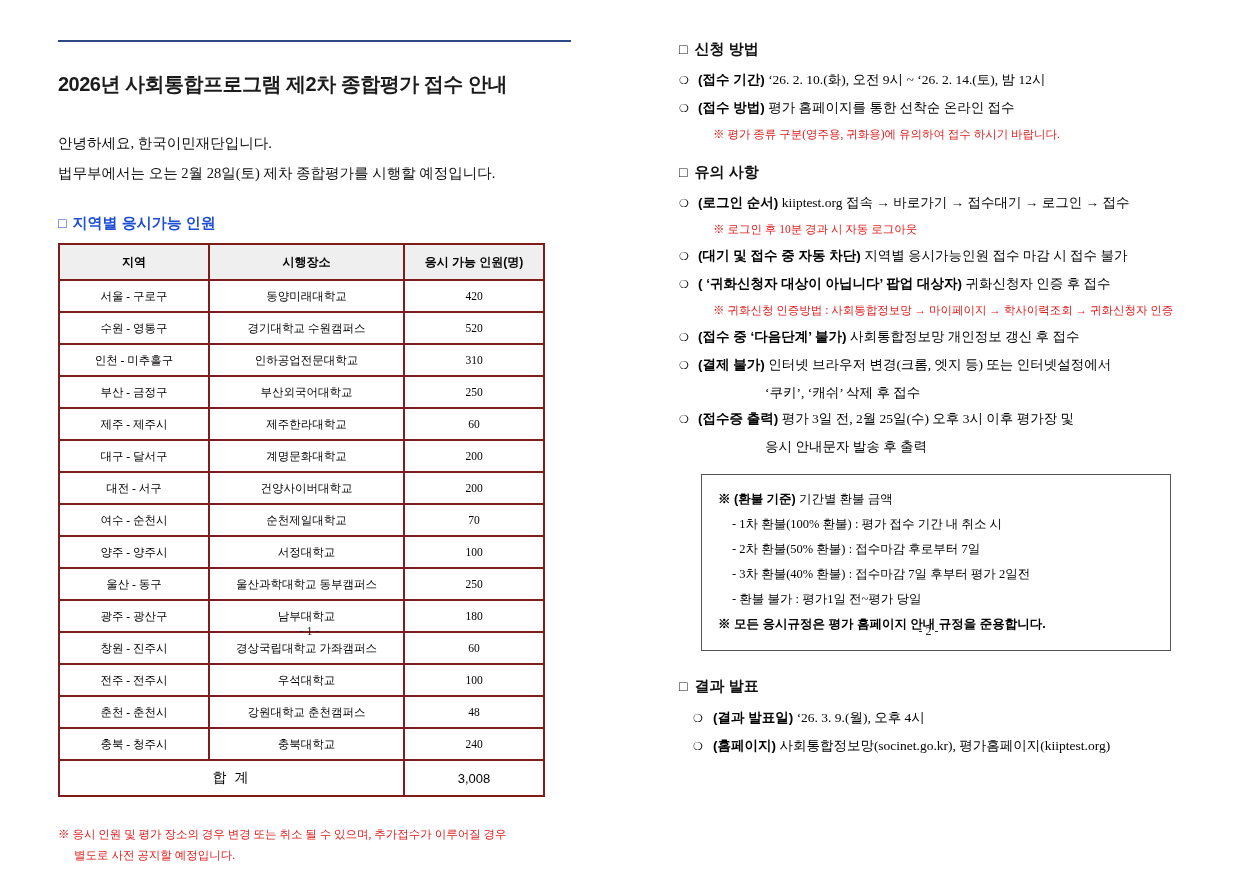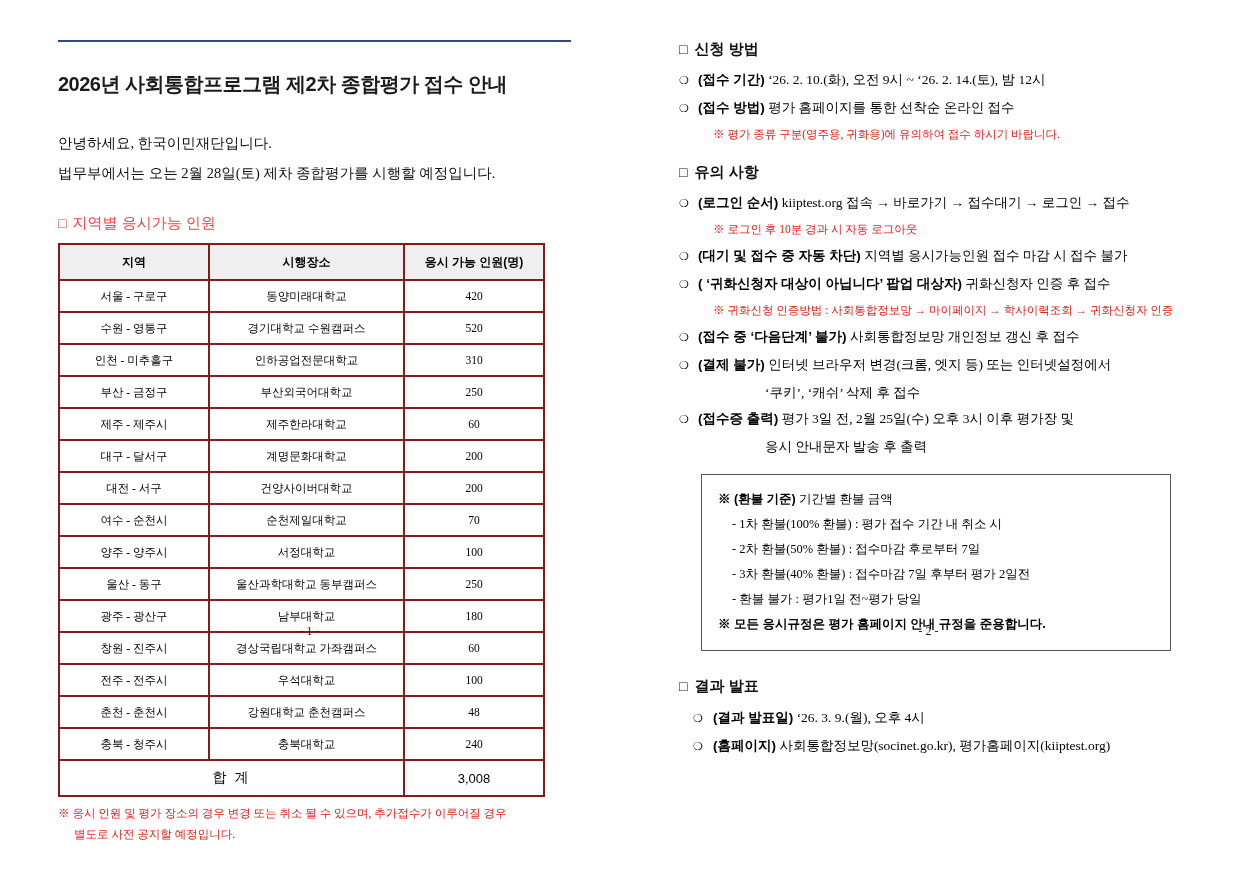--- a/index.html
+++ b/index.html
@@ -48,24 +48,24 @@
   }
   .greeting {
     margin-top: 30px;
     font-size: 14.5px;
     line-height: 30px;
     color: #111;
   }
   .section-head {
     font-family: "Liberation Sans", sans-serif;
     font-size: 15px;
-    font-weight: normal;
+    font-weight: bold;
     margin-top: 26px;
     margin-bottom: 10px;
-    color: #ef4444;
+    color: #1d4ed8;
   }
   .section-head .sq {
     font-size: 14px;
     margin-right: 6px;
   }
   table.capacity {
     border-collapse: collapse;
     width: 485px;
     font-size: 11.5px;
     table-layout: fixed;
@@ -91,21 +91,21 @@
     font-size: 14px;
     font-weight: normal;
     padding: 7px 2px;
     letter-spacing: 2px;
   }
   table.capacity tfoot td.total-val { letter-spacing: 0; font-size: 13px; }
   .footnote {
     color: #e01b1b;
     font-size: 11.5px;
     line-height: 21px;
-    margin-top: 6px;
+    margin-top: 27px;
     width: 490px;
   }
   .footnote .ln2 { display: block; padding-left: 16px; }
   .page-num {
     position: absolute;
     bottom: 20px;
     left: 0;
     width: 100%;
     text-align: center;
     font-size: 12px;

